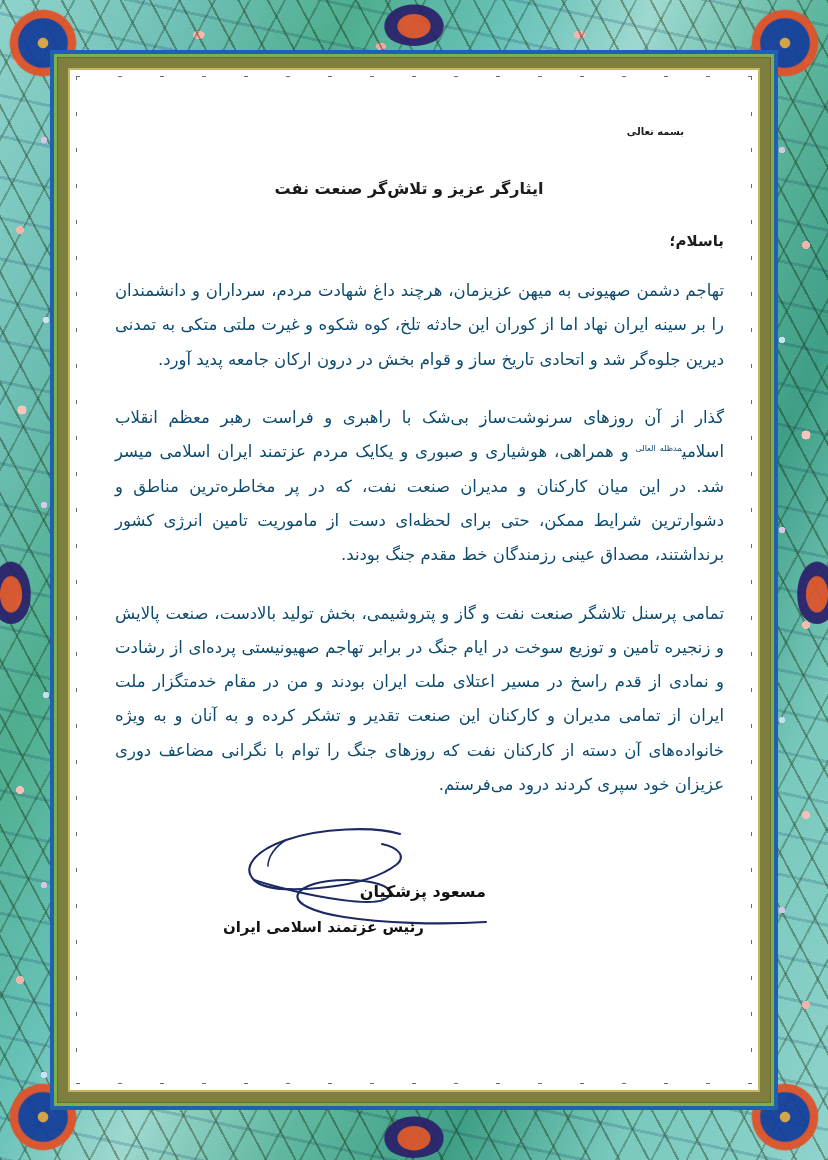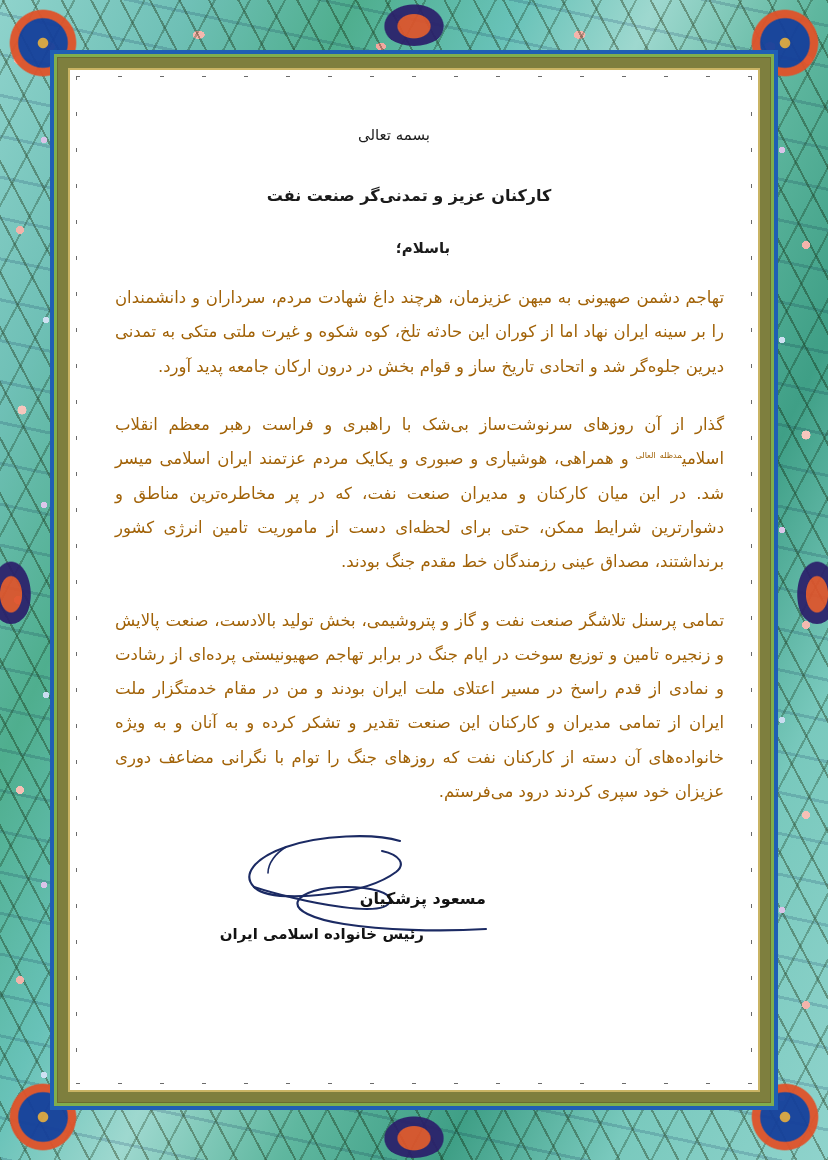--- a/index.html
+++ b/index.html
@@ -148,48 +148,47 @@
     left:82px;top:82px;right:82px;bottom:82px;
     background:#ffffff;
     box-sizing:border-box;
     padding:26px 22px 10px 22px;
     direction:rtl;
     text-align:justify;
     font-family:"DejaVu Sans","Liberation Sans",sans-serif;
     color:#1b1b1b;
   }
   .bismillah{
-    text-align:center;
-    font-size:15px;
-    font-weight:normal;
+    font-size:10px;
+    font-weight:bold;
     margin:18px 0 0 0;
     padding-right:40px;
     letter-spacing:0;
   }
   .salutation{
     font-size:16px;
     font-weight:bold;
     text-align:center;
     margin:42px 0 0 0;
     padding-right:10px;
   }
   .greeting{
     font-size:15px;
     font-weight:bold;
-    text-align:center;
+    text-align:right;
     margin:34px 0 0 0;
     padding-left:18px;
   }
   .para{
     font-size:16.5px;
     line-height:2.08;
     margin:24px 0 0 11px;
     text-align:justify;
     text-justify:inter-word;
-    color:#a16207;
+    color:#0c4a6e;
   }
   .para.last{ margin-top:26px; }
   .sup{
     font-size:8px;
     vertical-align:super;
     line-height:1;
   }
   
   #signature-block{
     position:relative;
@@ -241,21 +240,21 @@
   <div id="band-green"></div>
   <div id="band-olive"></div>
   <div id="band-gold"></div>
   <div id="band-white"></div>
   <div id="ticks"></div>
 
   <div id="paper">
 
     <div class="bismillah">بسمه تعالی</div>
 
-    <div class="salutation">کارکنان عزیز و تمدنی‌گر صنعت نفت</div>
+    <div class="salutation">ایثارگر عزیز و تلاش‌گر صنعت نفت</div>
 
     <div class="greeting">باسلام؛</div>
 
     <p class="para">تهاجم دشمن صهیونی به میهن عزیزمان، هرچند داغ شهادت مردم، سرداران و دانشمندان را بر سینه ایران نهاد اما از کوران این حادثه تلخ، کوه شکوه و غیرت ملتی متکی به تمدنی دیرین جلوه‌گر شد و اتحادی تاریخ ساز و قوام بخش در درون ارکان جامعه پدید آورد.</p>
 
     <p class="para"><span>گذار از آن روزهای سرنوشت‌ساز بی‌شک با راهبری و فراست رهبر معظم انقلاب اسلامی<sup class="sup">مدظله العالی</sup> و همراهی، هوشیاری و صبوری و یکایک مردم عزتمند ایران اسلامی میسر شد. در این میان کارکنان و مدیران صنعت نفت، که در پر مخاطره‌ترین مناطق و دشوارترین شرایط ممکن، حتی برای لحظه‌ای دست از ماموریت تامین انرژی کشور برنداشتند، مصداق عینی رزمندگان خط مقدم جنگ بودند.</span></p>
 
     <p class="para">تمامی پرسنل تلاشگر صنعت نفت و گاز و پتروشیمی، بخش تولید بالادست، صنعت پالایش و زنجیره تامین و توزیع سوخت در ایام جنگ در برابر تهاجم صهیونیستی پرده‌ای از رشادت و نمادی از قدم راسخ در مسیر اعتلای ملت ایران بودند و من در مقام خدمتگزار ملت ایران از تمامی مدیران و کارکنان این صنعت تقدیر و تشکر کرده و به آنان و به ویژه خانواده‌های آن دسته از کارکنان نفت که روزهای جنگ را توام با نگرانی مضاعف دوری عزیزان خود سپری کردند درود می‌فرستم.</p>
 
 
@@ -264,17 +263,17 @@
       <svg id="signature-ink" viewBox="0 0 290 116">
         <path d="M176 10 C150 2, 96 4, 62 16 C30 27, 18 44, 30 56 C40 66, 70 67, 104 63
                  C138 59, 160 50, 172 41 C182 33, 176 24, 158 20" fill="none" stroke="#1b2a63" stroke-width="2.1" stroke-linecap="round"></path>
         <path d="M30 56 C48 62, 86 72, 118 76 C148 80, 164 78, 166 70 C168 62, 148 56, 122 56
                  C96 56, 78 62, 74 70 C70 79, 88 88, 120 93 C158 99, 214 101, 262 98" fill="none" stroke="#1b2a63" stroke-width="2.1" stroke-linecap="round"></path>
         <path d="M62 16 C52 22, 44 32, 44 42" fill="none" stroke="#1b2a63" stroke-width="1.6" stroke-linecap="round"></path>
       </svg>
 
       <div class="sig-name">مسعود پزشکیان</div>
 
-      <div class="sig-title">رئیس خانواده اسلامی ایران</div>
+      <div class="sig-title">رئیس عزتمند اسلامی ایران</div>
     </div>
 
   </div>
 </div>
 
 </body></html>

